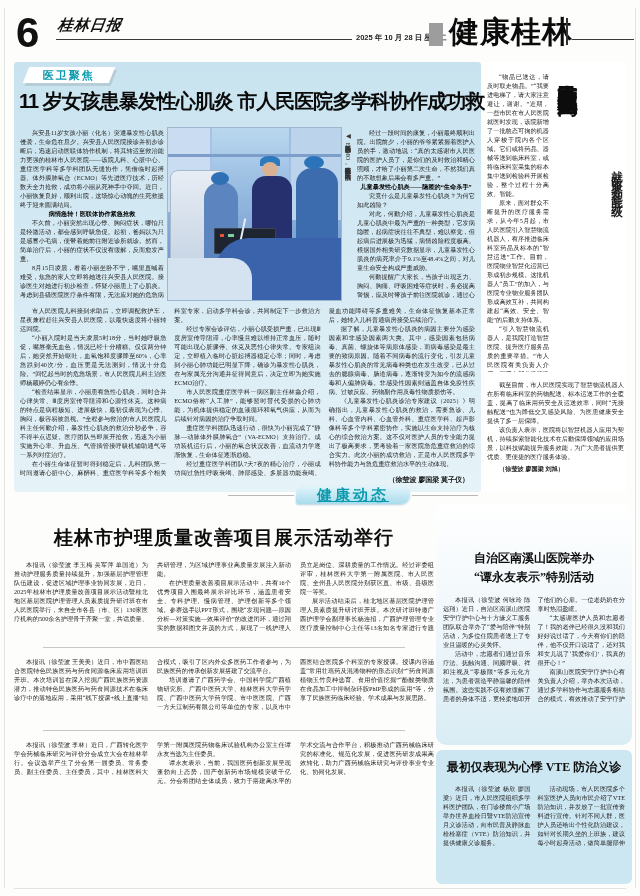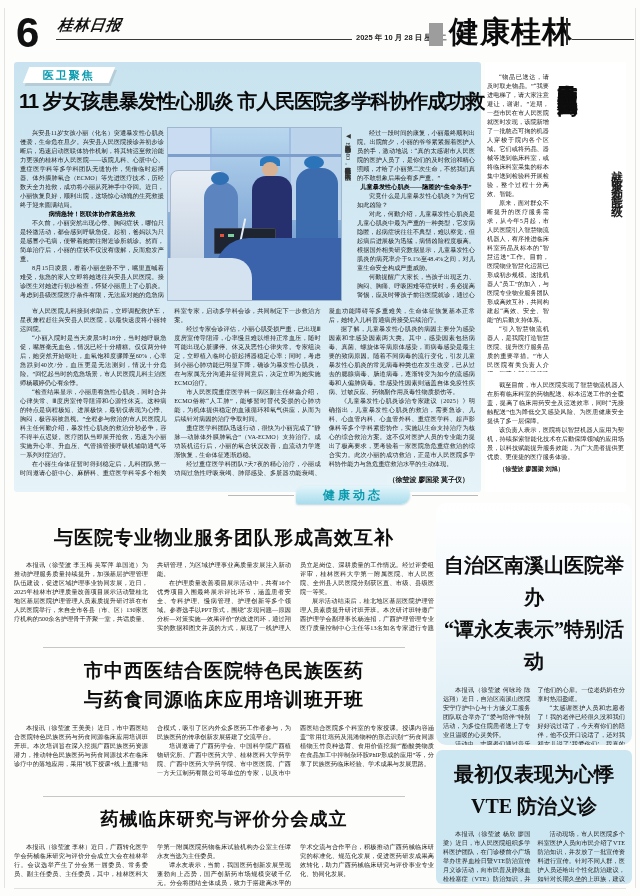--- a/index.html
+++ b/index.html
@@ -80,40 +80,40 @@
              font-size:11.5px; letter-spacing:5px; color:#1c1c1c; font-family:"Liberation Sans",sans-serif; }
   .rbottom { position:absolute; left:2px; top:318px; width:137px; height:104px; overflow:hidden; }
   .r-byline { text-align:right; font-size:6.4px; font-weight:bold; margin-top:3px; }
 
   
   .badge-line-l { position:absolute; left:228px; top:495px; width:66px; height:1px; background:#b9b9b9; }
   .badge-line-r { position:absolute; left:412px; top:495px; width:66px; height:1px; background:#b9b9b9; }
   .badge { position:absolute; left:296px; top:486px; width:114px; height:18px;
            background:linear-gradient(180deg,#e2f5fa,#a9dcec); border-radius:9px 9px 9px 2px;
            display:flex; align-items:center; justify-content:center; box-shadow:0 1px 2px rgba(120,170,190,.5); }
-  .badge span { color:#0b9aae; font-weight:900; font-size:12px; letter-spacing:3px;
-                font-family:"Liberation Sans",sans-serif; }
+  .badge span { color:#0b9aae; font-weight:900; font-size:15px; letter-spacing:3px;
+                font-family:"Liberation Sans",sans-serif;text-decoration:underline; }
 
   .nleft { position:absolute; left:14px; top:505px; width:420px; }
   .nleft h2 { text-align:center; font-weight:900; color:#0d0d0d; }
   .h2a { font-size:19px; letter-spacing:1px; margin-top:20px; }
   .h2b { font-size:19px; letter-spacing:1px; line-height:1.5; margin-top:9px; }
   .h2c { font-size:18px; letter-spacing:1px; line-height:1.5; margin-top:9px; }
   .ncols { column-gap:9px; overflow:hidden; margin-top:9px; }
   .acols { column-count:3; height:78px; }
   .bcols { column-count:3; height:64px; }
   .ccols { column-count:3; height:52px; }
   .ndiv { width:86%; margin:9px auto 0; border-top:1px solid #c7c7c7; }
 
   .nright { position:absolute; left:436px; top:503px; width:196px; }
   .dpanel { border-radius:10px; background:linear-gradient(180deg,#ffffff 0%,#eef6fa 55%,#d9ecf4 100%);
             padding:46px 7px 8px; height:242px; overflow:hidden; }
   .epanel { margin-top:5px; border-radius:6px; background:#cde7f2; padding:8px 7px 6px; height:134px;
             overflow:hidden; }
-  .nright h2 { text-align:center; font-weight:900; font-size:20px; line-height:1.6; color:#0d0d0d; }
+  .nright h2 { text-align:center; font-weight:900; font-size:12px; line-height:1.6; color:#0d0d0d; }
   .dcols { column-count:2; column-gap:7px; height:116px; overflow:hidden; margin-top:8px; }
   .ecols { column-count:2; column-gap:7px; height:68px; overflow:hidden; margin-top:7px; }
 
   .foot-rule { position:absolute; left:14px; top:888px; width:612px; height:1px; background:#e2e2e0; }
 </style>
 </head>
 <body>
 
 <div class="page">
   <div class="edge" style="left:4px"></div>
@@ -203,40 +203,35 @@
     </div>
   </aside>
 
   <div class="badge-line-l"></div>
   <div class="badge-line-r"></div>
   <div class="badge">
     <span>健康动态</span>
   </div>
 
   <div class="nleft">
-    <h2 class="h2a">与医院专业物业服务团队形成高效互补</h2>
+    <h2 class="h2a">桂林市护理质量改善项目展示活动举行</h2>
     <div class="ncols acols bodytxt">
       <p>本报讯（徐莹波 李玉梅 吴军萍 单国道）为推动护理服务质量持续提升，加强基层护理管理队伍建设，促进区域护理事业协同发展，近日，2025年桂林市护理质量改善项目展示活动暨桂北地区基层医院护理管理人员素质提升研讨班在市人民医院举行，来自全市各县（市、区）130家医疗机构的500余名护理骨干齐聚一堂，共话质量、共研管理，为区域护理事业高质量发展注入新动能。</p>
       <p>在护理质量改善项目展示活动中，共有16个优秀项目入围最终展示评比环节，涵盖患者安全、专科护理、慢病管理、护理创新等多个领域。参赛选手以PPT形式，围绕“发现问题—原因分析—对策实施—效果评价”的改进闭环，通过翔实的数据和图文并茂的方式，展现了一线护理人员立足岗位、深耕质量的工作情况。经过评委组评审，桂林医科大学第一附属医院、市人民医院、全州县人民医院分别获区直、市级、县级医院一等奖。</p>
       <p>展示活动结束后，桂北地区基层医院护理管理人员素质提升研讨班开班。本次研讨班特邀广西护理学会副理事长杨连招，广西护理管理专业医疗质量控制中心主任等13名知名专家进行专题授课。专家们通过前沿理念传递、实用工具解析，为学员带来了一场丰富的学术盛宴。</p>
     </div>
     <div class="ndiv"></div>
 
-    <h2 class="h2b">
-      <span style="display:block">市中西医结合医院特色民族医药</span>
-      <span style="display:block">与药食同源临床应用培训班开班</span>
-    </h2>
     <div class="ncols bcols bodytxt">
       <p>本报讯（徐莹波 王美美）近日，市中西医结合医院特色民族医药与药食同源临床应用培训班开班。本次培训旨在深入挖掘广西民族医药资源潜力，推动特色民族医药与药食同源技术在临床诊疗中的落地应用，采用“线下授课+线上直播”结合模式，吸引了区内外众多医药工作者参与，为民族医药的传承创新发展搭建了交流平台。</p>
       <p>培训邀请了广西药学会、中国科学院广西植物研究所、广西中医药大学、桂林医科大学药学院、广西中医药大学药学院、市中医医院、广西一方天江制药有限公司等单位的专家，以及市中西医结合医院多个科室的专家授课。授课内容涵盖“常用壮瑶药及混淆物种的形态识别”“药食同源植物玉竹良种选育、食用价值挖掘”“酚酸类物质在食品加工中抑制杂环胺PhIP形成的应用”等，分享了民族医药临床经验、学术成果与发展思路。</p>
     </div>
     <div class="ndiv"></div>
 
     <h2 class="h2c">
-      <span style="display:block">药械临床研究与评价分会成立</span>
     </h2>
     <div class="ncols ccols bodytxt">
       <p>本报讯（徐莹波 李林）近日，广西转化医学学会药械临床研究与评价分会成立大会在桂林举行。会议选举产生了分会第一届委员、常务委员、副主任委员、主任委员，其中，桂林医科大学第一附属医院药物临床试验机构办公室主任谭永友当选为主任委员。</p>
       <p>谭永友表示，当前，我国医药创新发展呈现蓬勃向上态势，国产创新药市场规模突破千亿元。分会将团结全体成员，致力于搭建高水平的学术交流与合作平台，积极推动广西药械临床研究的标准化、规范化发展，促进医药研发成果高效转化，助力广西药械临床研究与评价事业专业化、协同化发展。</p>
     </div>
   </div>
 
   <div class="nright">
     <div class="dpanel">
       <h2>

